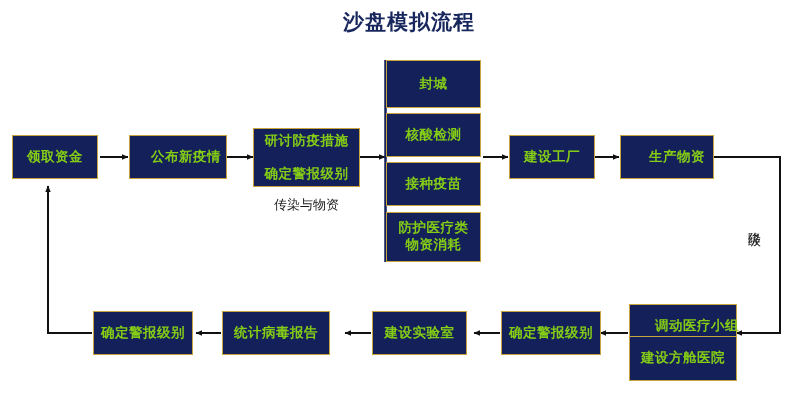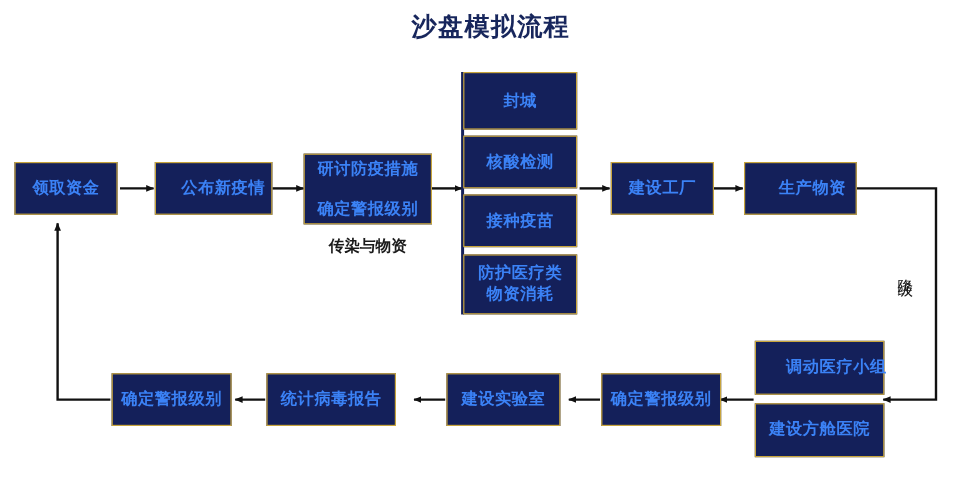--- a/index.html
+++ b/index.html
@@ -21,39 +21,39 @@
     font-weight:bold;
     color:#17265c;
     letter-spacing:1px;
     margin-left:11px;
   }
 
   .node{
     position:absolute;
     background:#14205a;
     border:1.5px solid #c8a53c;
-    color:#3b82f6;
+    color:#84cc16;
     font-weight:bold;
     font-size:13.5px;
     display:flex;
     flex-direction:column;
     align-items:center;
     justify-content:center;
     line-height:1.25;
     box-sizing:border-box;
     text-align:center;
     letter-spacing:0.5px;
   }
   .node .ln{display:block;white-space:nowrap;}
 
   .plain-label{
     position:absolute;
     color:#1a1a1a;
     font-size:13px;
-    font-weight:bold;
+    font-weight:normal;
     text-align:center;
     white-space:nowrap;
   }
   .vlabel{
     position:absolute;
     color:#1a1a1a;
     font-size:13px;
     font-weight:normal;
     writing-mode:vertical-rl;
     text-orientation:upright;
@@ -133,21 +133,21 @@
   </div>
 
   <div class="node" style="left:620px;top:135px;width:94px;height:44px;padding-left:20px;">
     <span class="ln">生产物资</span>
   </div>
 
   <div class="vlabel" style="left:748px;top:222px;">
     <span>降级</span>
   </div>
 
-  <div class="node" style="left:629px;top:284px;width:108px;height:45px;padding-left:28px;">
+  <div class="node" style="left:629px;top:304px;width:108px;height:45px;padding-left:28px;">
     <span class="ln">调动医疗小组</span>
   </div>
 
   <div class="node" style="left:629px;top:336px;width:108px;height:45px;">
     <span class="ln">建设方舱医院</span>
   </div>
 
   <div class="node" style="left:501px;top:311px;width:100px;height:44px;">
     <span class="ln">确定警报级别</span>
   </div>

